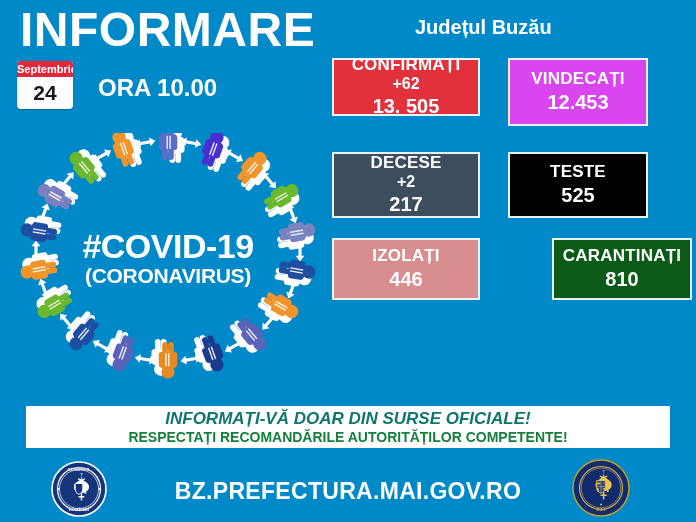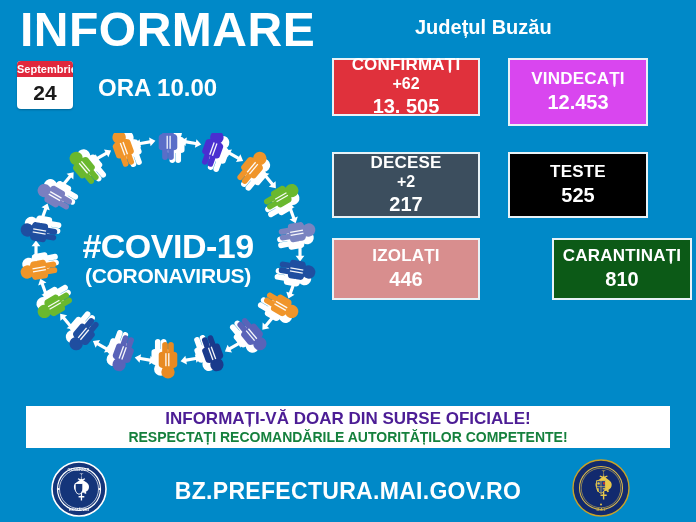--- a/index.html
+++ b/index.html
@@ -160,23 +160,24 @@
     background: #ffffff;
     box-sizing: border-box;
     display: flex;
     flex-direction: column;
     align-items: center;
     justify-content: center;
   }
   #message-line1 {
     font-size: 17px;
     font-weight: bold;
-    color: #4c1d95;
+    color: #0f766e;
     line-height: 20px;
     white-space: nowrap;
+    font-style: italic;
   }
   #message-line2 {
     font-size: 14px;
     font-weight: bold;
     color: #15803d;
     line-height: 17px;
     white-space: nowrap;
   }
 
   

